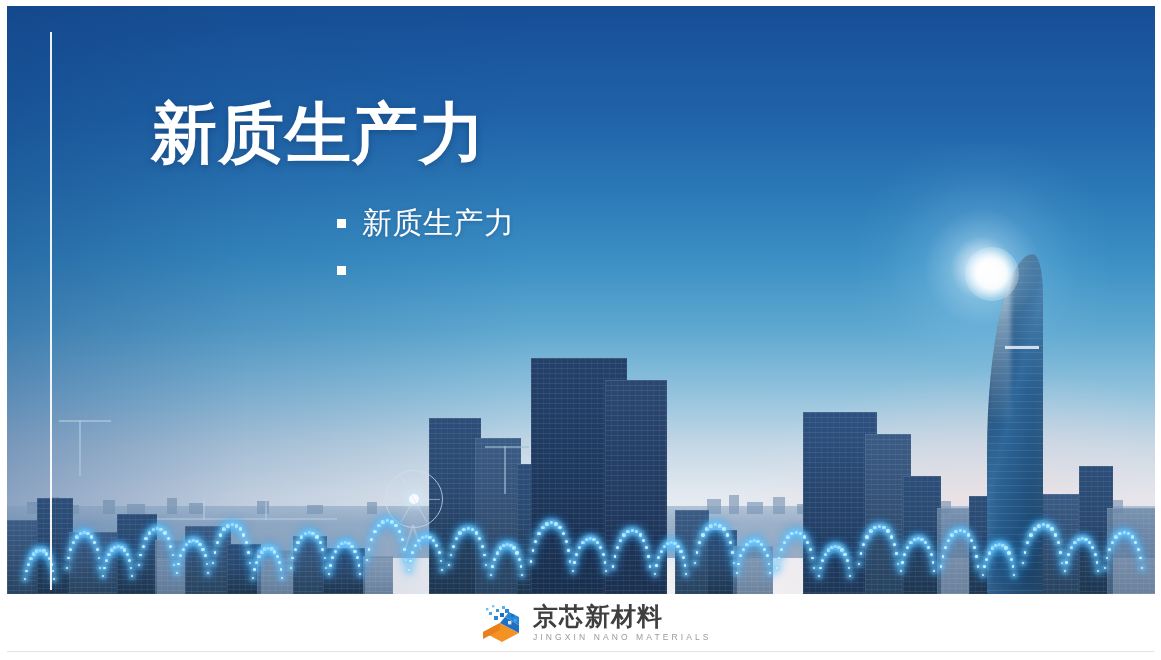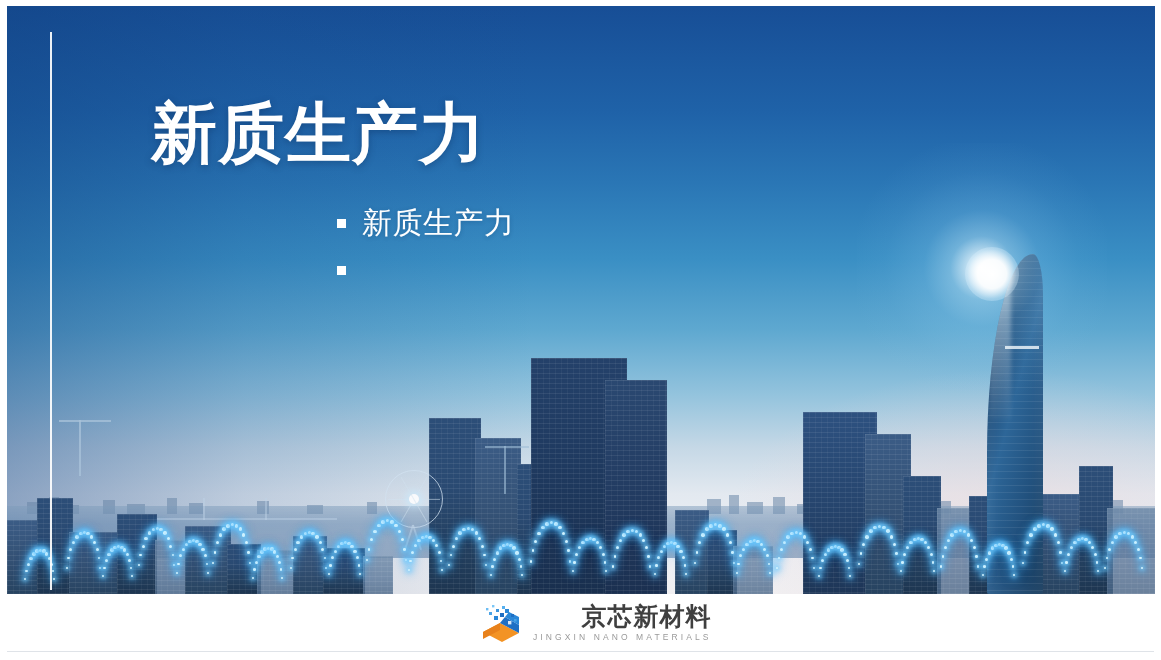--- a/index.html
+++ b/index.html
@@ -312,21 +312,20 @@
   }
   .logo-mark { position: relative; width: 46px; height: 38px; }
   .logo-text { display: flex; flex-direction: column; justify-content: center; }
   .logo-cn {
     font-size: 25px;
     font-weight: bold;
     color: #3f3f3f;
     letter-spacing: 1px;
     line-height: 26px;
     font-family: "DejaVu Sans", "Liberation Sans", sans-serif;
-    text-align: right;
   }
   .logo-en {
     font-size: 8.5px;
     color: #9a9a9a;
     letter-spacing: 3.1px;
     line-height: 12px;
     margin-top: 1px;
   }
 </style>
 </head>

